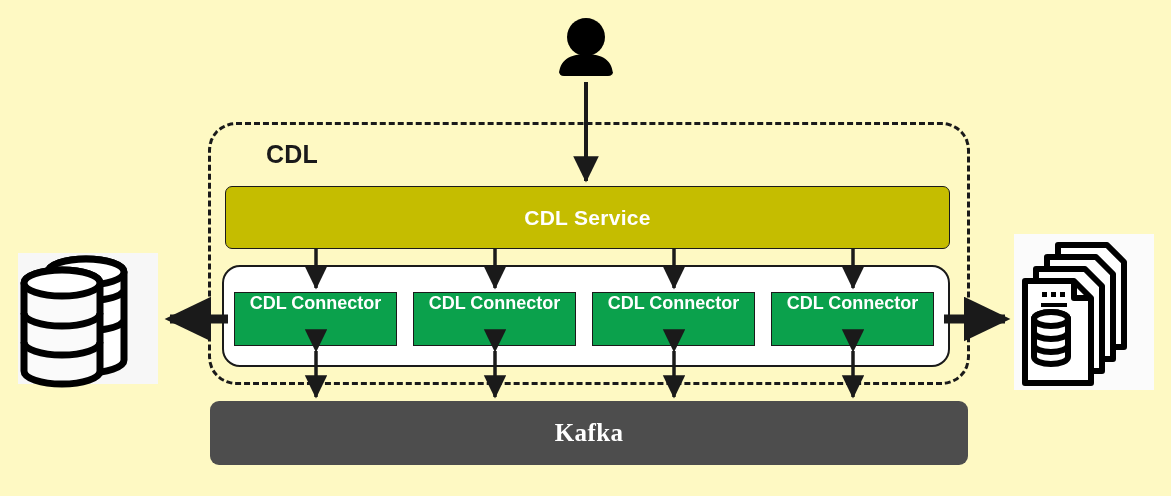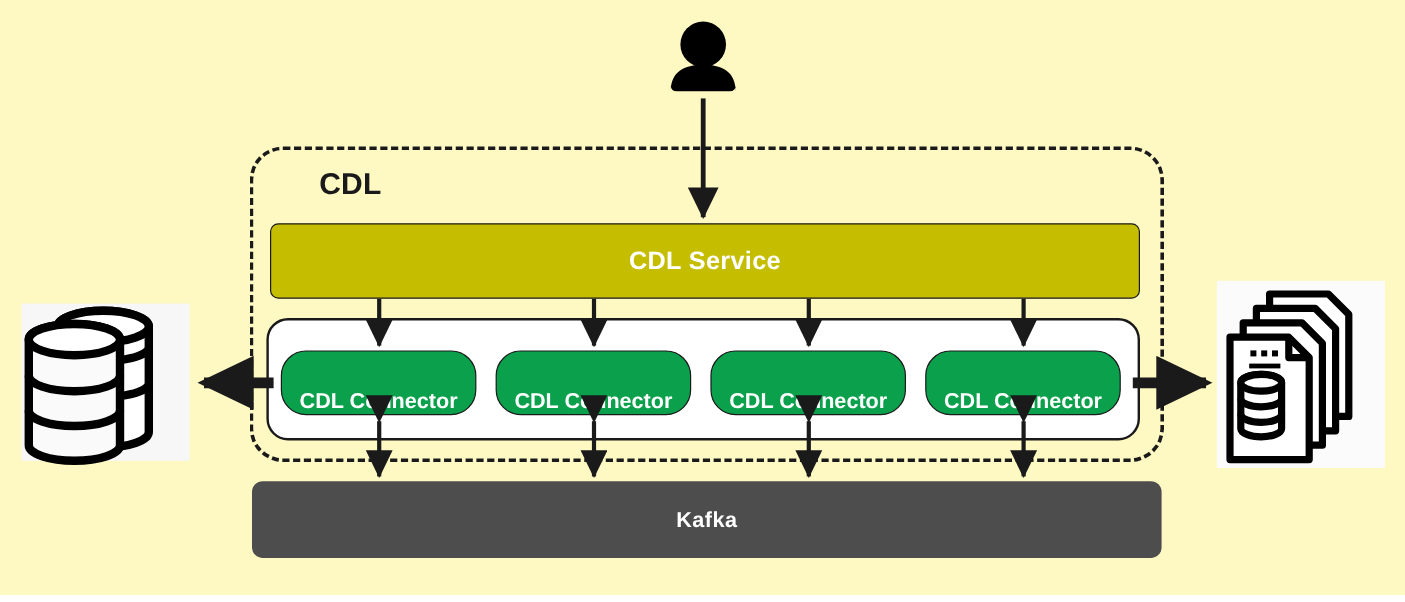--- a/index.html
+++ b/index.html
@@ -70,24 +70,24 @@
     border-radius: 18px;
     box-sizing: border-box;
     background: #ffffff;
   }
   .connector-box {
     top: 292px;
     width: 163px;
     height: 54px;
     background: #0ba14c;
     border: 1.5px solid #1a1a1a;
-    border-radius: 21px;
+    border-radius: 0;
     box-sizing: border-box;
     display: flex;
-    align-items: flex-end;
+    align-items: flex-start;
     justify-content: center;
   }
   .connector-label {
     color: #ffffff;
     font-size: 18px;
     font-weight: bold;
     white-space: nowrap;
   }
   #connector-0 { left: 234px; }
   #connector-1 { left: 413px; }
@@ -101,23 +101,24 @@
     width: 758px;
     height: 64px;
     background: #4d4d4d;
     border-radius: 9px;
     display: flex;
     align-items: center;
     justify-content: center;
   }
   #kafka-label {
     color: #ffffff;
-    font-size: 18px;
+    font-size: 25px;
     font-weight: bold;
     letter-spacing: 0.4px;
+    font-family: Liberation Serif, serif;
   }
 
   
   #overlay {
     left: 0; top: 0;
     width: 1171px; height: 502px;
     pointer-events: none;
   }
   .icon-wrap { pointer-events: auto; }
 </style>

